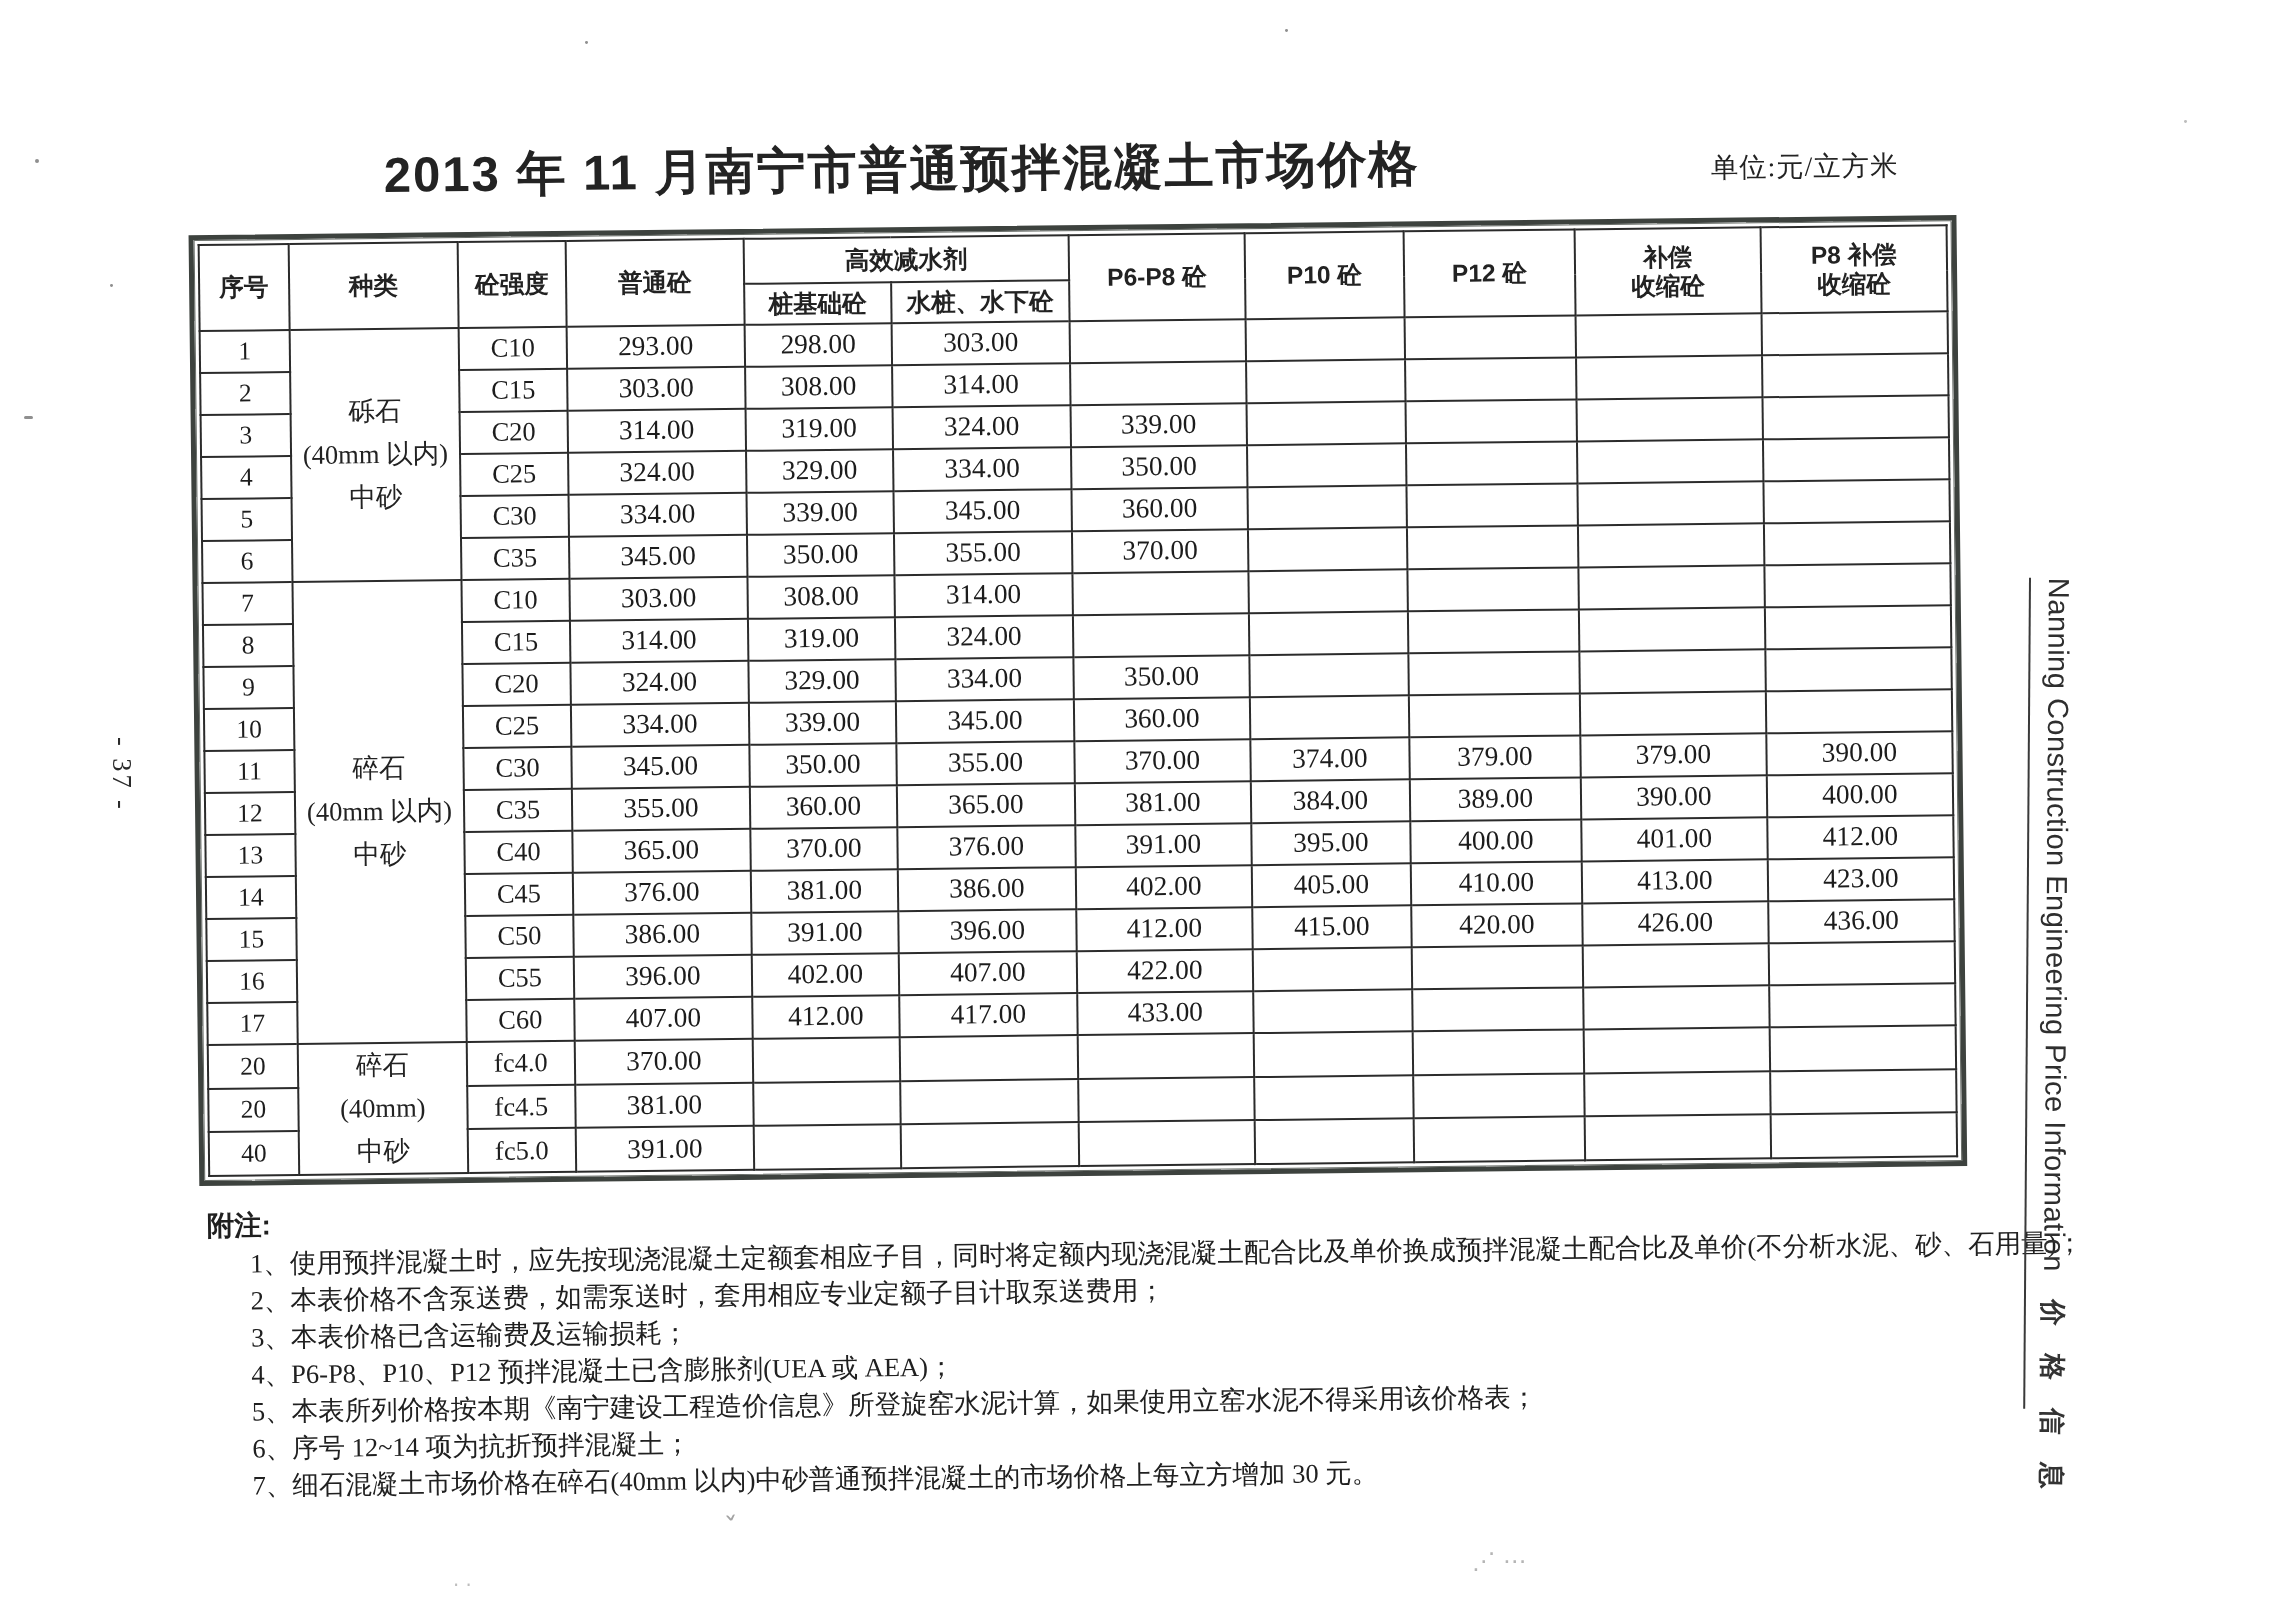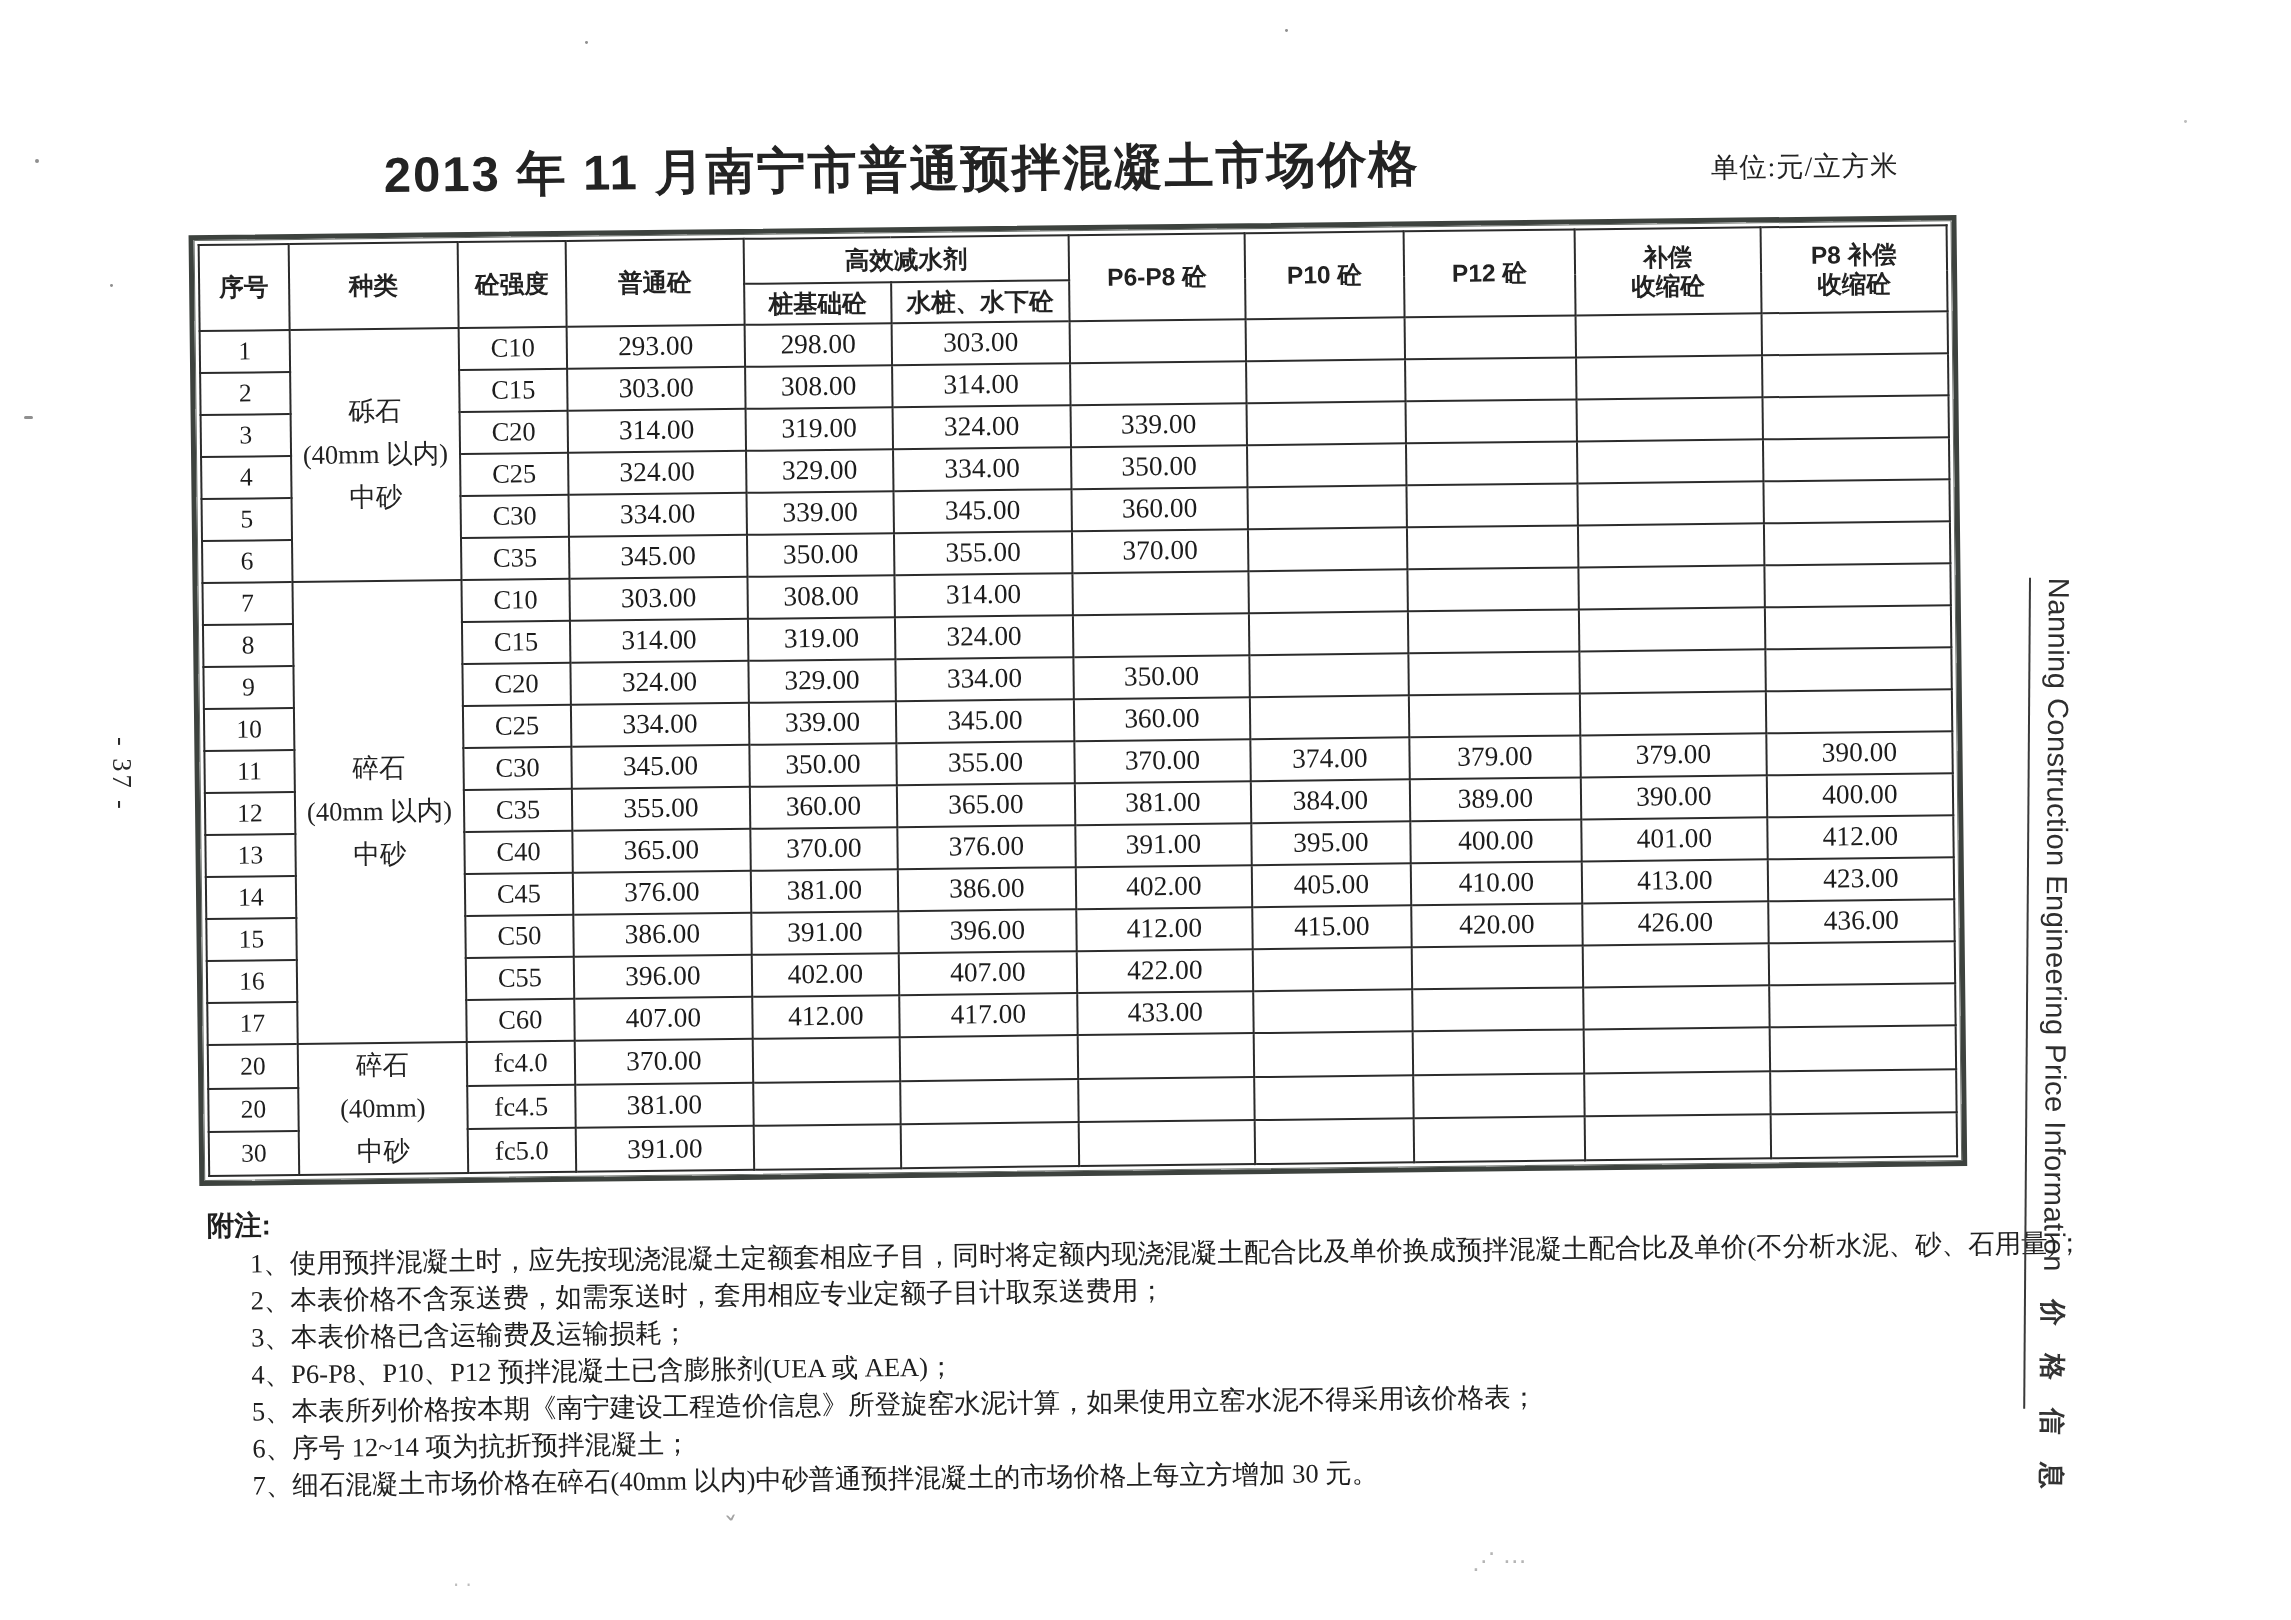--- a/index.html
+++ b/index.html
@@ -381,21 +381,21 @@
             <td class="num">381.00</td>
             <td class="num"></td>
             <td class="num"></td>
             <td class="num"></td>
             <td class="num"></td>
             <td class="num"></td>
             <td class="num"></td>
             <td class="num"></td>
           </tr>
           <tr>
-            <td class="seq">30</td>
+            <td class="seq">40</td>
             <td class="strength">fc5.0</td>
             <td class="num">391.00</td>
             <td class="num"></td>
             <td class="num"></td>
             <td class="num"></td>
             <td class="num"></td>
             <td class="num"></td>
             <td class="num"></td>
             <td class="num"></td>
           </tr>

